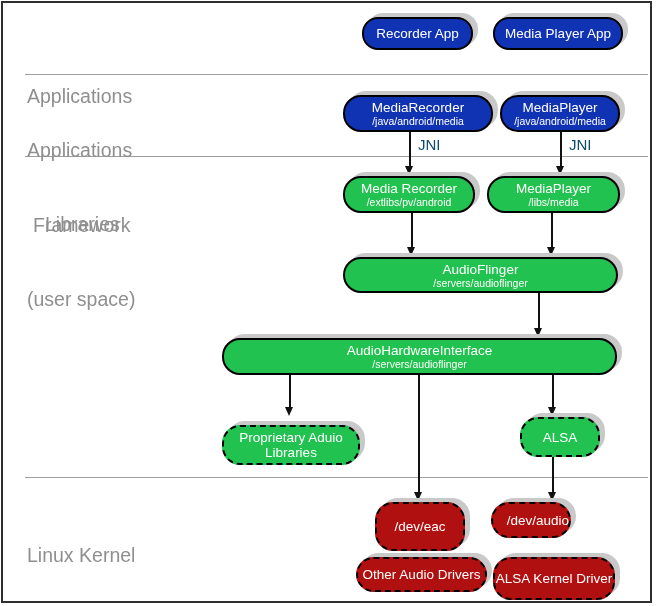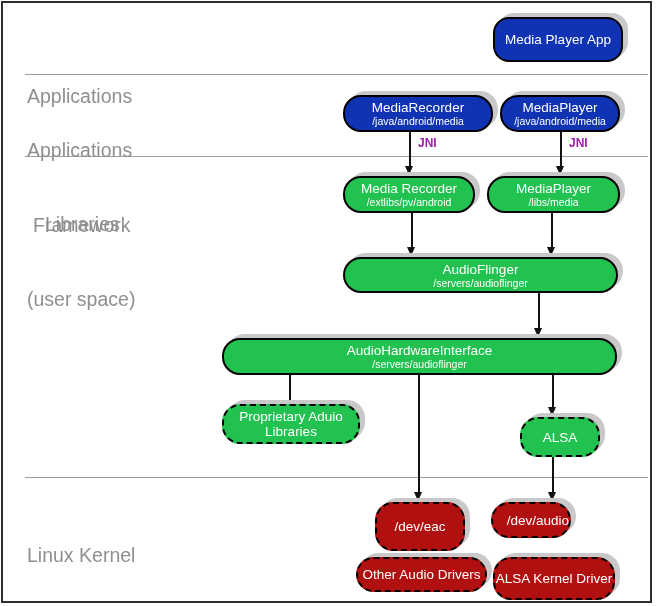--- a/index.html
+++ b/index.html
@@ -26,28 +26,28 @@
     border:2px solid #000;border-radius:18px;
     box-shadow:5px -4px 0 var(--shadow-gray);}
   .pill .t{font-size:13.5px;line-height:15px;white-space:nowrap;}
   .pill .s{font-size:10.5px;line-height:12px;white-space:nowrap;}
   .blue{background:var(--app-blue);}
   .green{background:var(--lib-green);}
   .red{background:var(--kernel-red);}
   .dashed{border:2px dashed #000;}
 
   #recorder-app{left:362px;top:17px;width:111px;height:33px;border-radius:16px;}
-  #media-player-app{left:493px;top:17px;width:130px;height:45px;border-radius:16px;}
+  #media-player-app{left:493px;top:17px;width:130px;height:33px;border-radius:16px;}
   #media-recorder-fw{left:343px;top:95px;width:150px;height:37px;align-items:center;}
   #media-player-fw{left:500px;top:95px;width:120px;height:37px;}
   #media-recorder-lib{left:343px;top:176px;width:132px;height:37px;}
   #media-player-lib{left:487px;top:176px;width:133px;height:37px;}
   #audio-flinger{left:343px;top:257px;width:275px;height:36px;}
   #audio-hardware-interface{left:222px;top:338px;width:395px;height:37px;}
-  #proprietary-audio-libraries{left:222px;top:404px;width:138px;height:40px;}
+  #proprietary-audio-libraries{left:222px;top:425px;width:138px;height:40px;}
   #alsa{left:520px;top:417px;width:80px;height:40px;}
   #dev-eac{left:375px;top:502px;width:90px;height:49px;}
   #dev-audio{left:491px;top:502px;width:80px;height:36px;align-items:flex-end;}
   #other-audio-drivers{left:356px;top:557px;width:131px;height:35px;}
   #alsa-kernel-driver{left:493px;top:557px;width:122px;height:43px;}
 
   .arrow{position:absolute;width:9px;}
   .arrow::before{content:"";position:absolute;left:4px;top:0;bottom:8px;width:1.5px;
     background:var(--arrow-black);}
   .arrow::after{content:"";position:absolute;left:0;bottom:0;width:0;height:0;
@@ -56,21 +56,21 @@
   #arrow-jni-left{left:405px;top:132px;height:43px;}
   #arrow-jni-right{left:556px;top:132px;height:43px;}
   #arrow-lib-left{left:407px;top:213px;height:43px;}
   #arrow-lib-right{left:547px;top:213px;height:43px;}
   #arrow-flinger{left:534px;top:293px;height:44px;}
   #arrow-ahi-left{left:285px;top:375px;height:41px;}
   #arrow-ahi-mid{left:414px;top:375px;height:126px;}
   #arrow-ahi-right{left:548px;top:375px;height:41px;}
   #arrow-alsa-down{left:548px;top:457px;height:44px;}
 
-  .jni-label{position:absolute;color:#a21caf;font-size:12px;font-weight:bold;}
+  .jni-label{position:absolute;color:#0c4a6e;font-size:15px;}
   #jni-left{left:418px;top:136px;}
   #jni-right{left:569px;top:136px;}
 </style>
 </head>
 <body>
 
 <div id="stage">
   <div id="frame"></div>
 
   <div class="divider" id="divider-1"></div>
@@ -85,20 +85,23 @@
     <div class="l2">Framework</div>
   </div>
   <div class="section-label" id="label-libraries">
     <div class="l1">Libraries</div>
     <div class="l2">(user space)</div>
   </div>
   <div class="section-label" id="label-kernel">
     <div class="l1">Linux Kernel</div>
   </div>
 
+  <div class="pill blue" id="recorder-app">
+    <div class="t">Recorder App</div>
+  </div>
   <div class="pill blue" id="media-player-app">
     <div class="t">Media Player App</div>
   </div>
 
   <div class="pill blue" id="media-recorder-fw">
     <div class="t">MediaRecorder</div>
     <div class="s">/java/android/media</div>
   </div>
   <div class="pill blue" id="media-player-fw">
     <div class="t">MediaPlayer</div>

